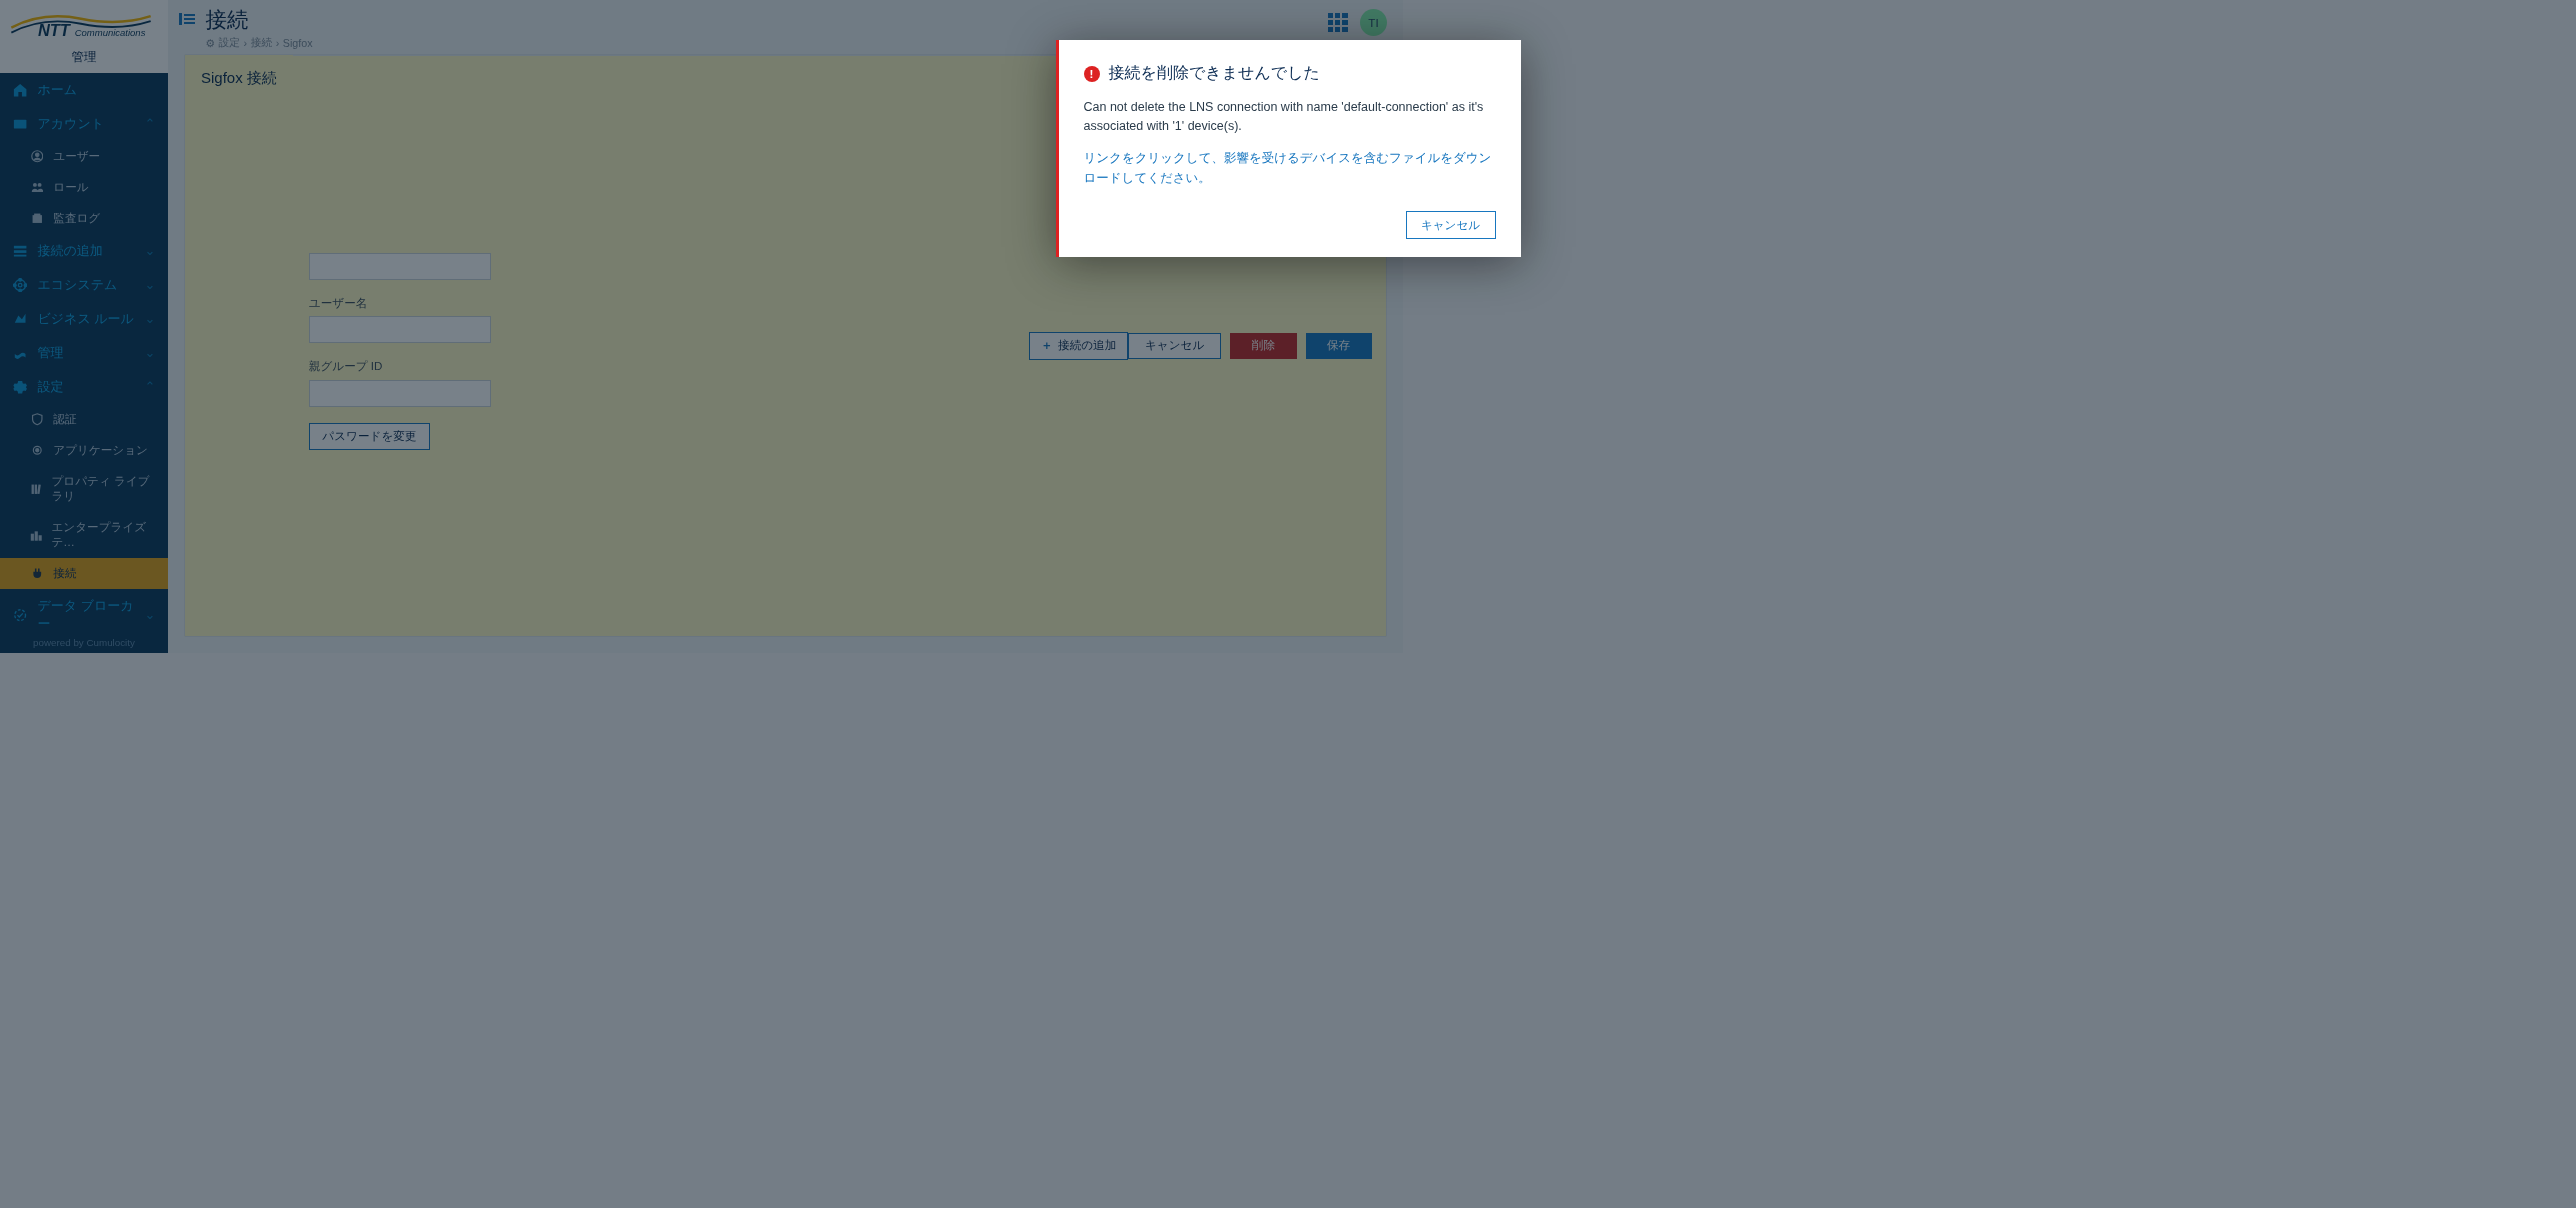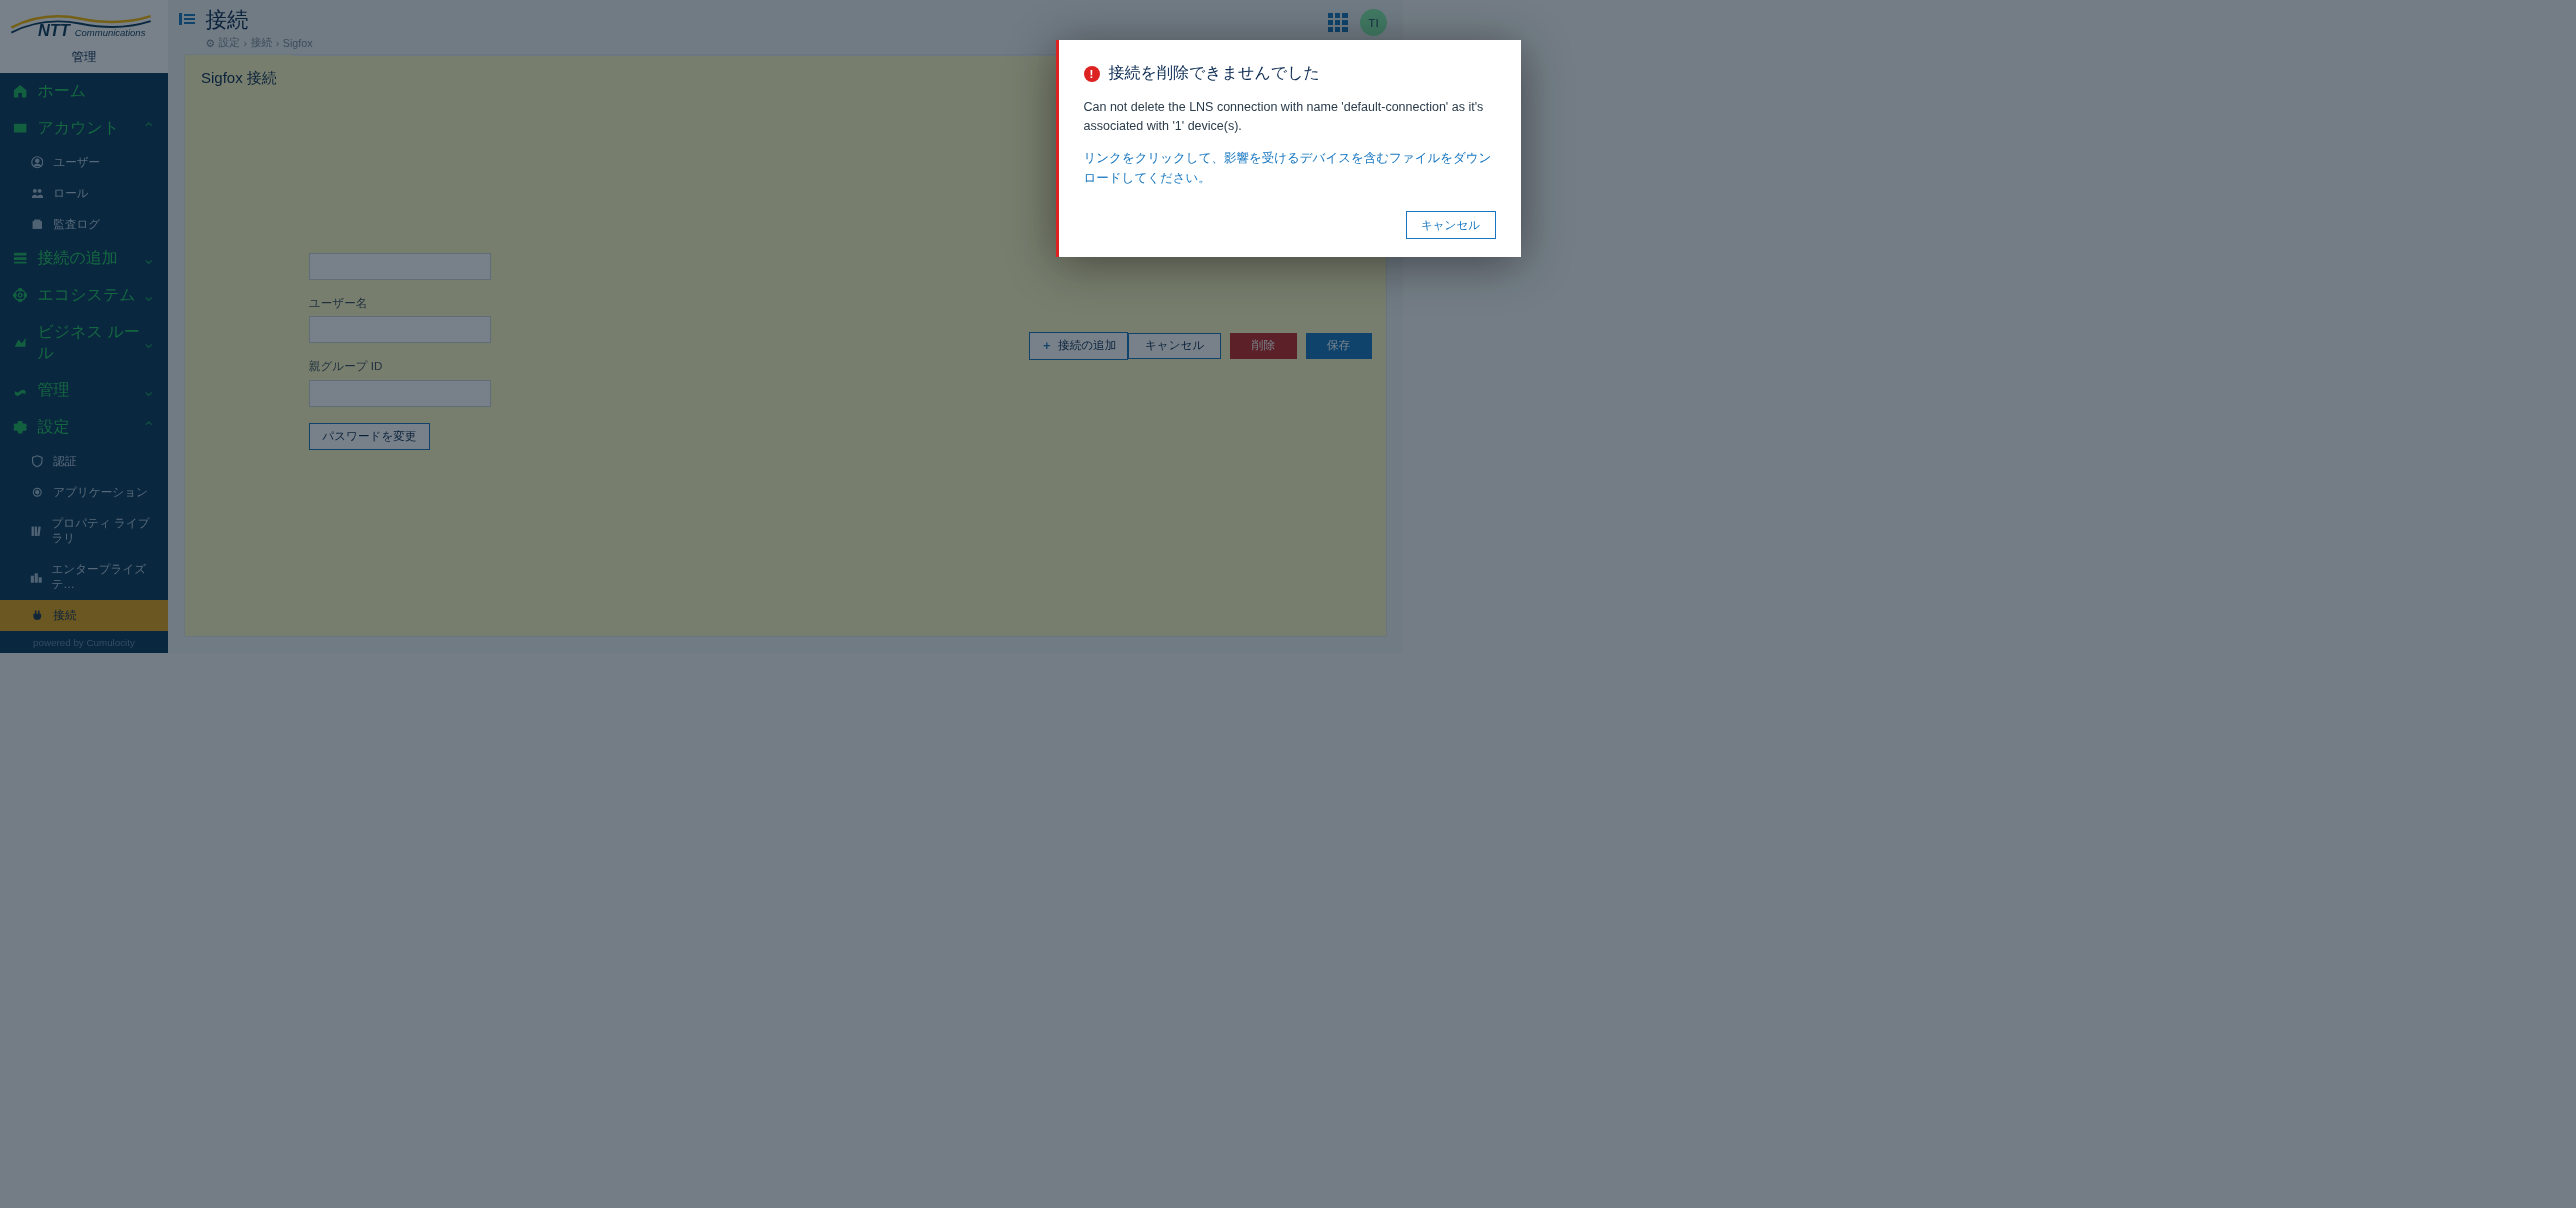--- a/index.html
+++ b/index.html
@@ -3,21 +3,21 @@
 <meta charset="utf-8">
 <style>
 * { box-sizing: border-box; margin: 0; padding: 0; }
 body { font-family: -apple-system, "Helvetica Neue", Arial, sans-serif; font-size: 12.5px; color: #333; background: #f6f7f8; overflow: hidden; }
 .app { display: flex; height: 653px; width: 1403px; }
 .sidebar { width: 168px; background: #0b385b; color: #fff; display: flex; flex-direction: column; flex-shrink: 0; }
 .logo-wrap { background: #fff; padding: 7.2px 5.4px 1.8px; text-align: center; }
 .logo-wrap svg { width: 152px; height: 36px; }
 .admin-label { background: #fff; color: #0b2b52; text-align: center; padding: 3.6px 0 7.2px; font-size: 12.5px; }
 .nav { flex: 1; overflow-y: auto; }
-.nav-item { display: flex; align-items: center; padding: 8px 12.5px; color: #22c55e; cursor: pointer; font-size: 16px; }
+.nav-item { display: flex; align-items: center; padding: 8px 12.5px; color: #0ea5e9; cursor: pointer; font-size: 13px; }
 .nav-item.top-level { font-weight: 400; }
 .nav-item .icon { width: 14.3px; height: 14.3px; margin-right: 10.7px; display: inline-flex; align-items: center; justify-content: center; opacity: .9; }
 .nav-item .chev { margin-left: auto; opacity: .6; }
 .nav-sub .nav-item { padding-left: 30px; font-size: 11.6px; color: #b8ccde; }
 .nav-sub .nav-item .icon { margin-right: 9px; }
 .nav-item.active { background: #e3a21a; color: #0b2b52; }
 .nav-item.active .icon { color: #0b2b52; }
 .footer-note { text-align: center; color: #5d89ad; font-size: 9.8px; padding: 5.4px 0; }
 .main { flex: 1; display: flex; flex-direction: column; background: #eef1f3; }
 .topbar { display: flex; align-items: flex-start; padding: 5.4px 16px 3.6px 10.7px; gap: 10.7px; }

